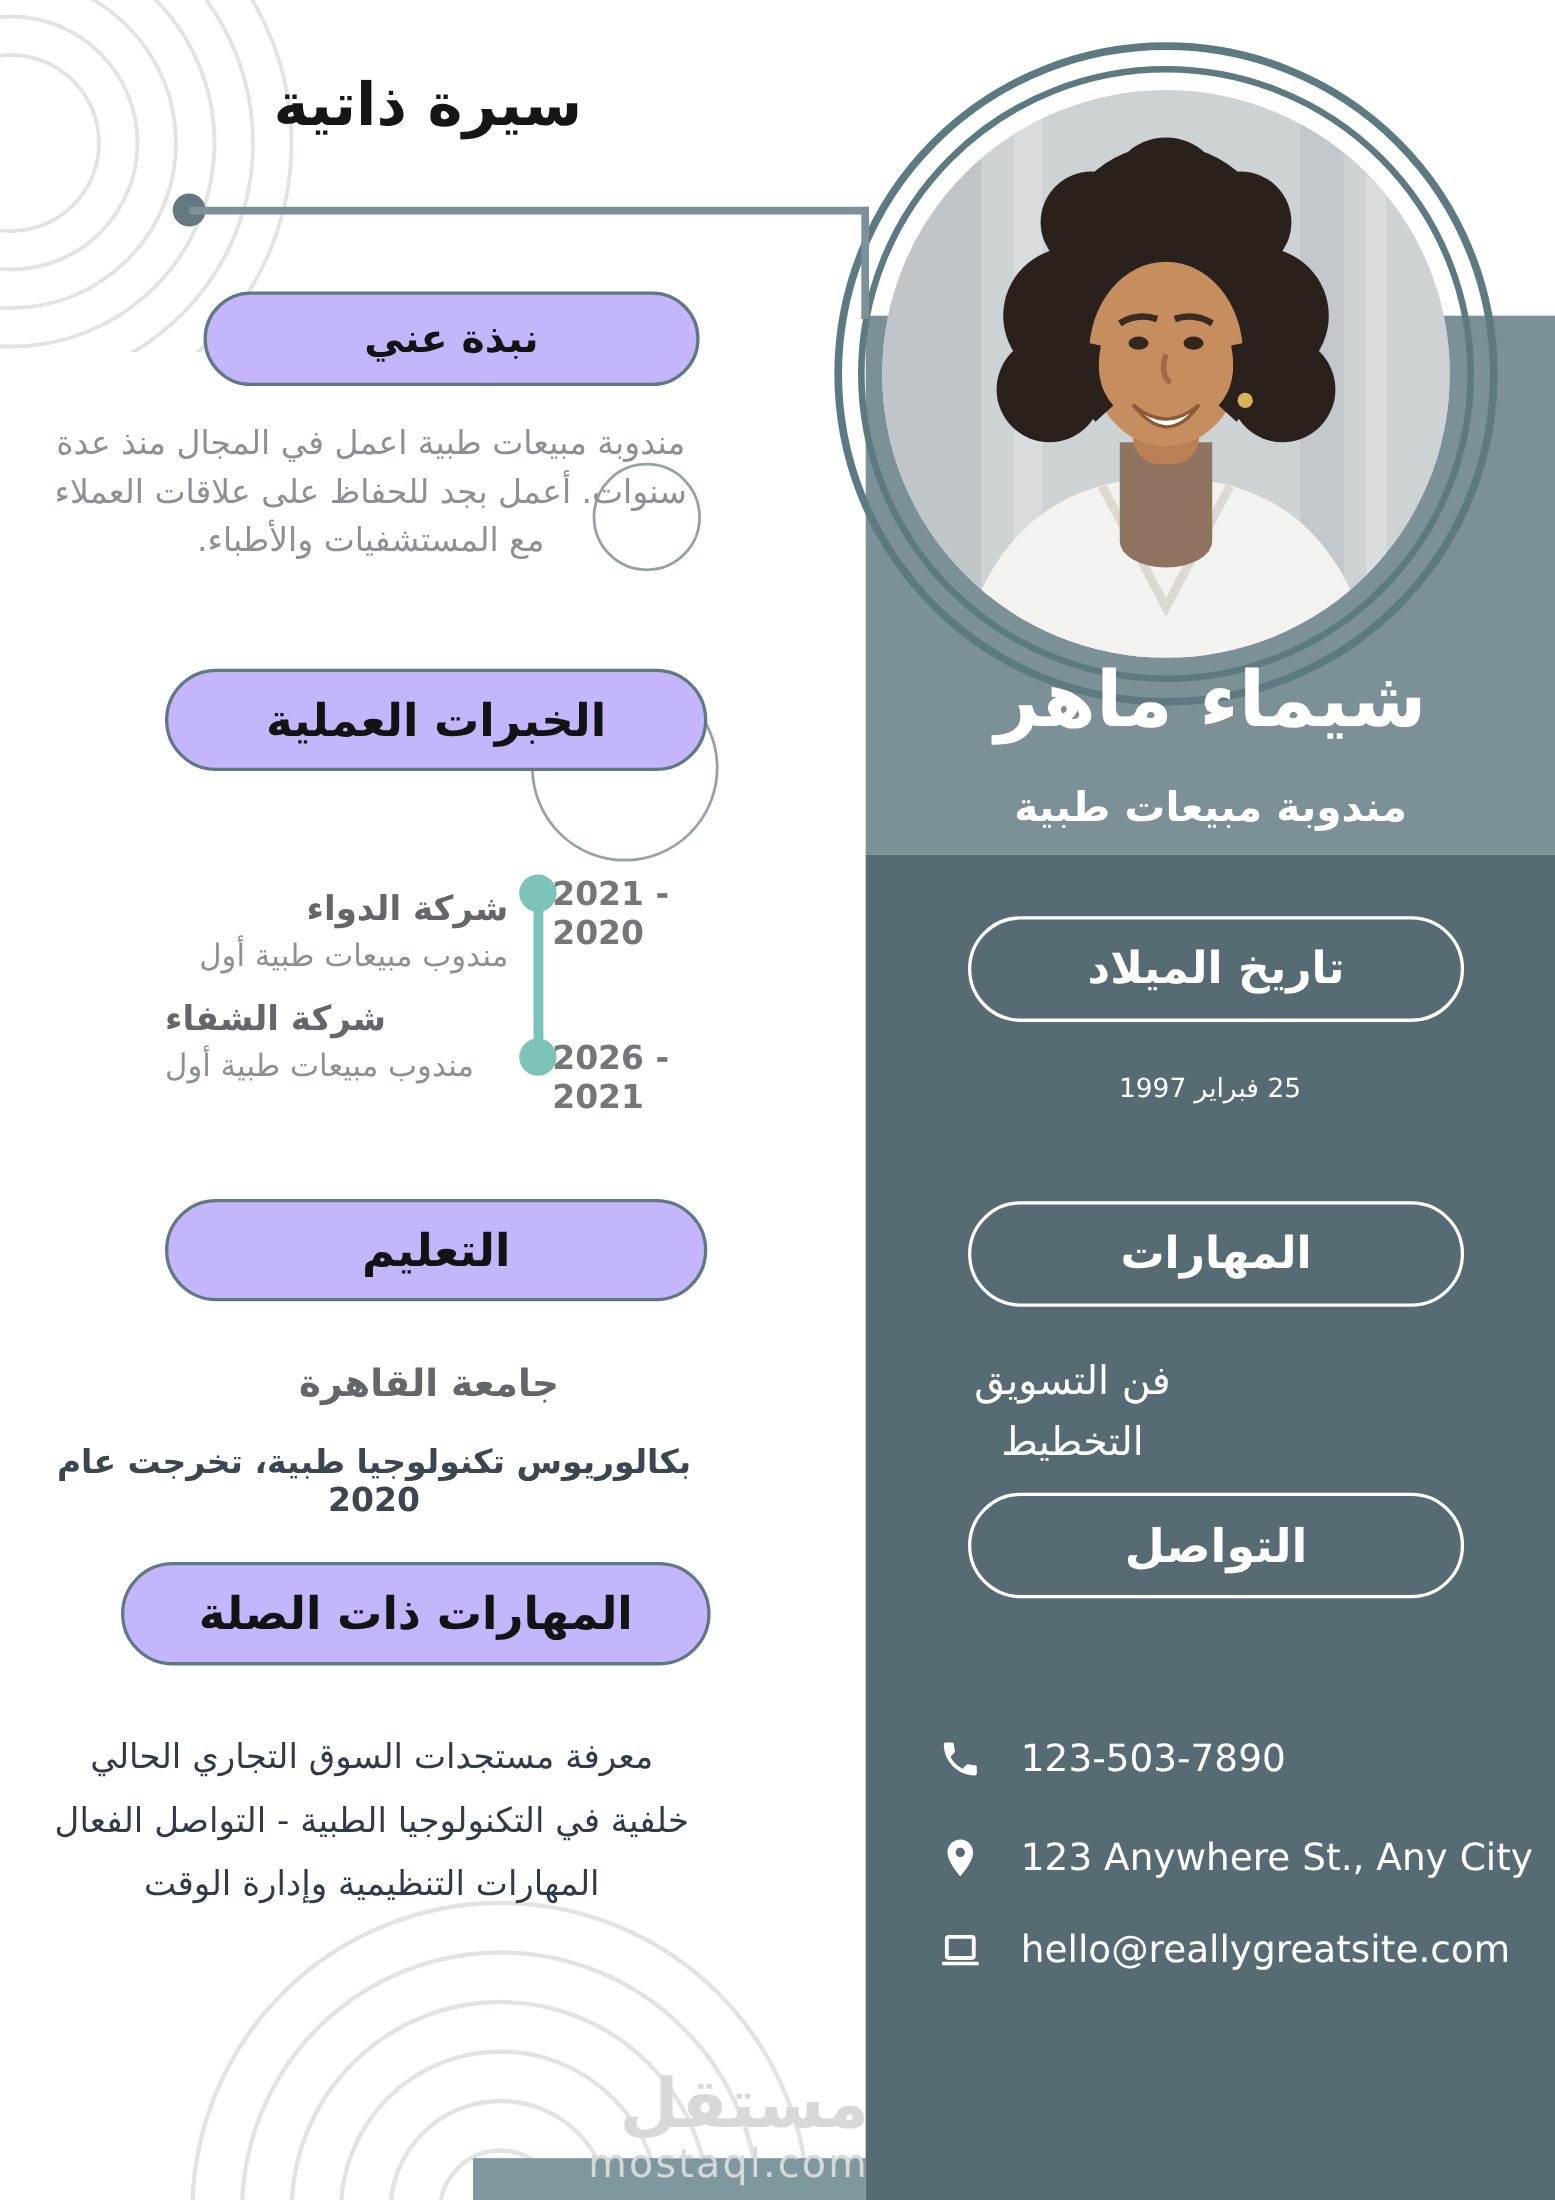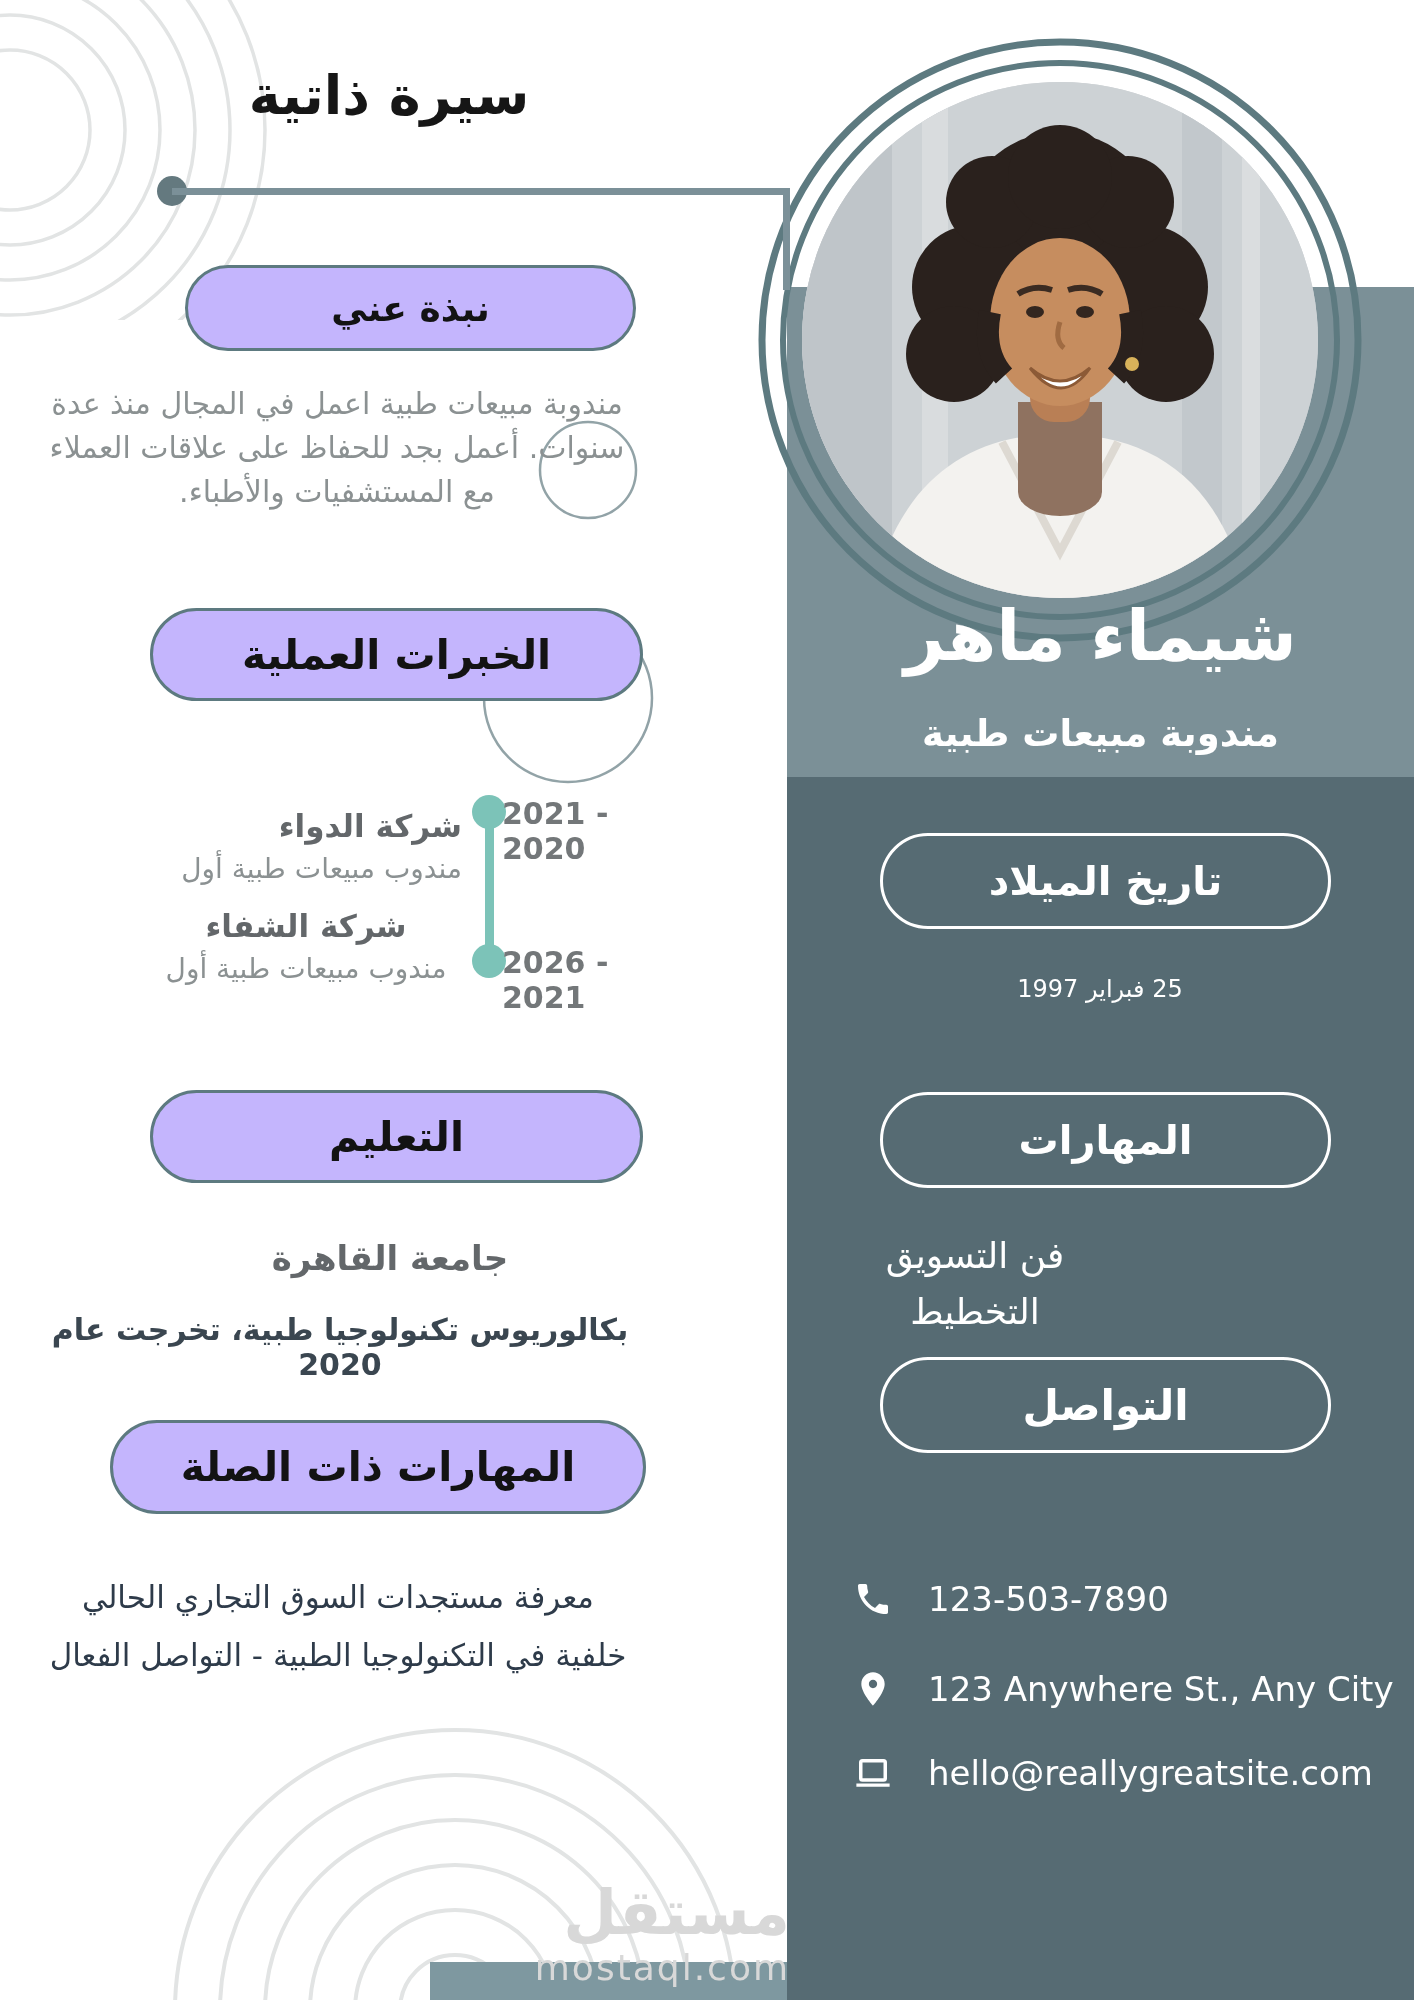--- a/index.html
+++ b/index.html
@@ -89,38 +89,39 @@
   <div class="abs z6" style="left:485px;top:812px;width:9px;height:150px;background:var(--accent_teal,#7cc3b8);"></div>
   <div class="abs z6" style="left:472px;top:795px;width:34px;height:34px;border-radius:50%;background:var(--accent_teal,#7cc3b8);"></div>
   <div class="abs z6" style="left:472px;top:944px;width:34px;height:34px;border-radius:50%;background:var(--accent_teal,#7cc3b8);"></div>
 
   <div class="abs z6" dir="rtl" style="left:150px;top:760px;width:312px;text-align:right;">
     <div class="bold" style="font-size:31px;color:#63676a;margin-top:48px;">شركة الدواء</div>
     <div class="gray" style="font-size:28px;margin-top:8px;">مندوب مبيعات طبية أول</div>
   </div>
   <div class="abs z6 bold" dir="ltr" style="left:502px;top:796px;width:130px;font-size:30px;color:#737779;">2021 - 2020</div>
 
-  <div class="abs z6" dir="rtl" style="left:150px;top:908px;width:312px;text-align:center;">
+  <div class="abs z6" dir="rtl" style="left:150px;top:908px;width:312px;text-align:left;">
     <div class="bold" style="font-size:31px;color:#63676a;">شركة الشفاء</div>
     <div class="gray" style="font-size:28px;margin-top:8px;">مندوب مبيعات طبية أول</div>
   </div>
   <div class="abs z6 bold" dir="ltr" style="left:502px;top:945px;width:130px;font-size:30px;color:#737779;">2026 - 2021</div>
 
   <div class="pill" style="left:150px;top:1090px;width:487px;height:87px;font-size:41px;">
     <span dir="rtl">التعليم</span>
   </div>
   <div class="abs z6 ctext bold" dir="rtl" style="left:140px;top:1238px;width:500px;font-size:34px;color:#63676a;">جامعة القاهرة</div>
   <div class="abs z6 ctext bold" dir="rtl" style="left:40px;top:1312px;width:600px;font-size:30px;color:#3a4650;">بكالوريوس تكنولوجيا طبية، تخرجت عام 2020</div>
 
   <div class="pill" style="left:110px;top:1420px;width:530px;height:88px;font-size:41px;">
     <span dir="rtl">المهارات ذات الصلة</span>
   </div>
   <div class="abs z6 ctext navy" dir="rtl" style="left:38px;top:1568px;width:600px;font-size:31px;line-height:58px;">
     <div>معرفة مستجدات السوق التجاري الحالي</div>
     <div>خلفية في التكنولوجيا الطبية - التواصل الفعال</div>
+    <div>المهارات التنظيمية وإدارة الوقت</div>
   </div>
 
   <div class="abs z3 panel-light" style="left:787px;top:287px;width:627px;height:490px;"></div>
   <div class="abs z3 panel-dark" style="left:787px;top:777px;width:627px;height:1223px;"></div>
 
   <svg class="abs z4" style="left:740px;top:20px;" width="640" height="640" viewBox="0 0 640 640">
     <g fill="none" stroke="#5d7a80">
       <circle cx="320" cy="320" r="298" stroke-width="7"></circle>
       <circle cx="320" cy="320" r="277" stroke-width="6"></circle>
     </g>

